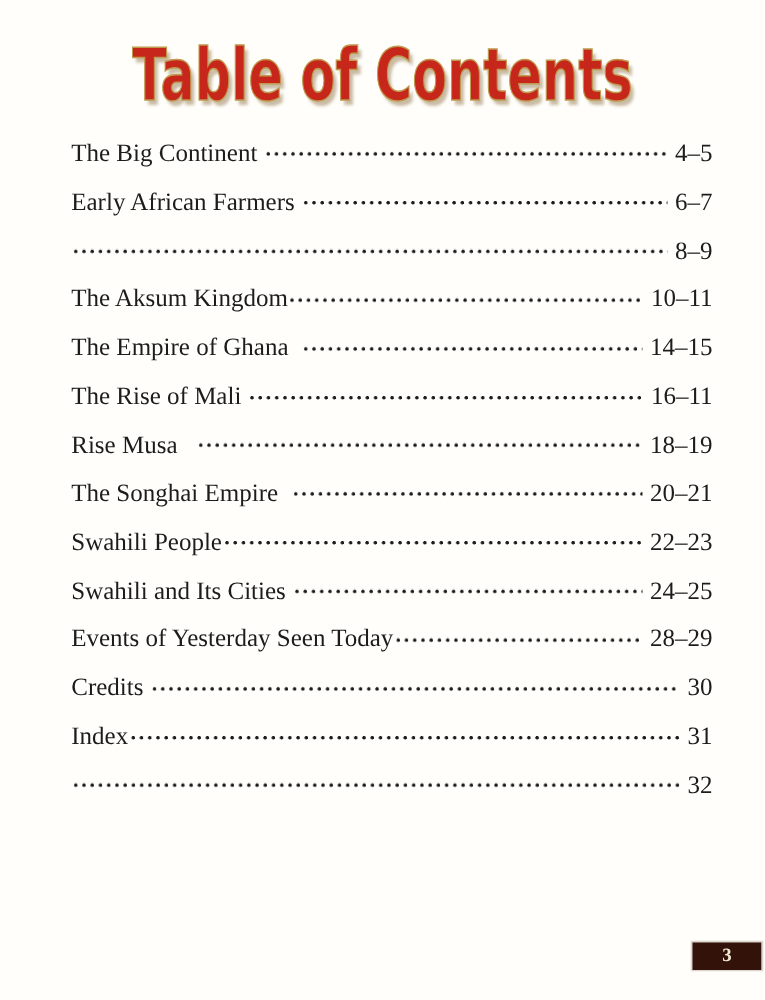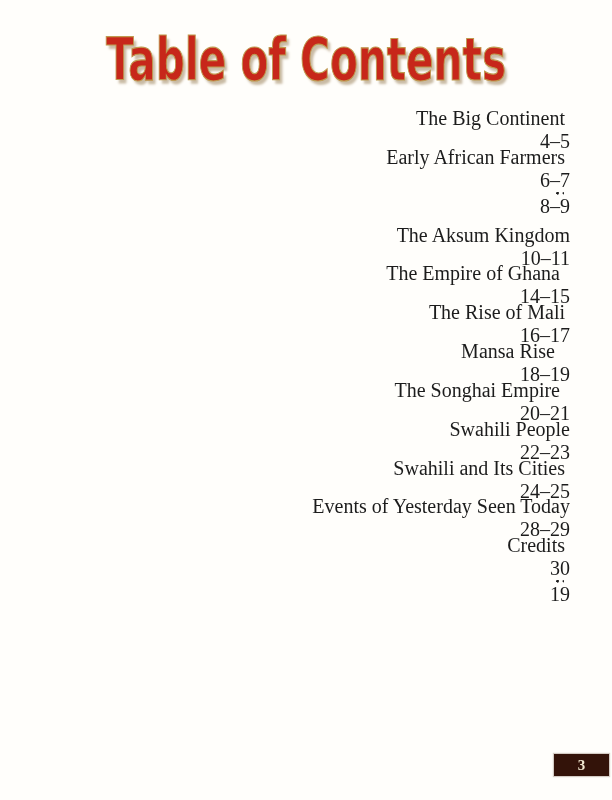--- a/index.html
+++ b/index.html
@@ -37,27 +37,26 @@
     letter-spacing:0px;
   }
   .toc-list{
     position:absolute;
     left:57px;top:101px;width:513px;
     margin:0;padding:0;
     list-style:none;
   }
   .toc-row{
     display:flex;
-    align-items:flex-end;
+    align-items:center;
     height:38.85px;
     padding-top:6px;
     box-sizing:border-box;
     font-size:20px;
     color:var(--body-text);
-    flex-direction:column;
   }
   .toc-label{white-space:pre;}
   .toc-dots{
     flex:1;
     height:4px;
     margin:0 6px 0 2px;
     background-image:radial-gradient(circle at 1.6px 2.2px, var(--body-text) 1.15px, rgba(0,0,0,0) 1.65px);
     background-size:6.6px 4px;
     background-repeat:repeat-x;
     background-position:0 100%;
@@ -110,25 +109,25 @@
 
   <li class="toc-row">
     <span class="toc-label">The Empire of Ghana  </span>
     <span class="toc-dots"></span>
     <span class="toc-pages">14–15</span>
   </li>
 
   <li class="toc-row">
     <span class="toc-label">The Rise of Mali </span>
     <span class="toc-dots"></span>
-    <span class="toc-pages">16–17</span>
+    <span class="toc-pages">16–11</span>
   </li>
 
   <li class="toc-row">
-    <span class="toc-label">Mansa Rise   </span>
+    <span class="toc-label">Rise Musa   </span>
     <span class="toc-dots"></span>
     <span class="toc-pages">18–19</span>
   </li>
 
   <li class="toc-row">
     <span class="toc-label">The Songhai Empire  </span>
     <span class="toc-dots"></span>
     <span class="toc-pages">20–21</span>
   </li>
 
@@ -150,20 +149,25 @@
     <span class="toc-dots"></span>
     <span class="toc-pages">28–29</span>
   </li>
 
   <li class="toc-row">
     <span class="toc-label">Credits </span>
     <span class="toc-dots"></span>
     <span class="toc-pages">30</span>
   </li>
 
+  <li class="toc-row">
+    <span class="toc-label">Index</span>
+    <span class="toc-dots"></span>
+    <span class="toc-pages">31</span>
+  </li>
 
   <li class="toc-row">
     <span class="toc-dots"></span>
-    <span class="toc-pages">19</span>
+    <span class="toc-pages">32</span>
   </li>
 </ol>
 
 <div class="footer-pageno">3</div>
 
 </body></html>

